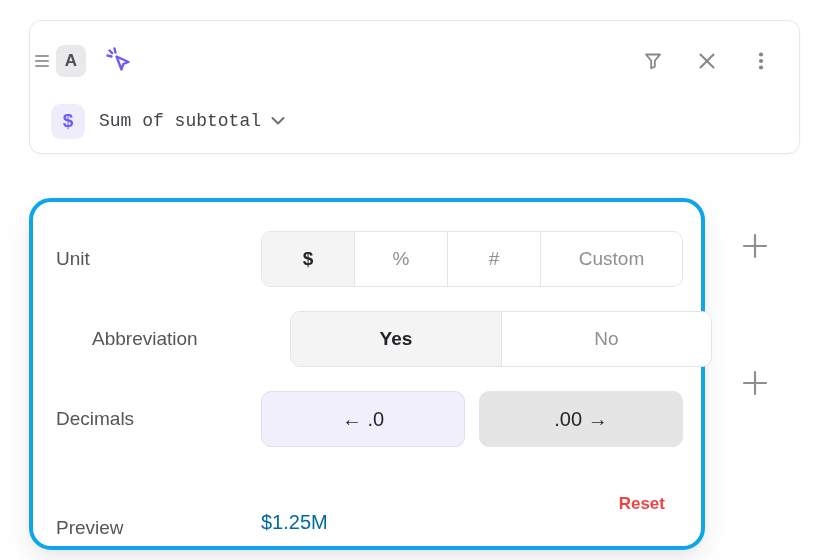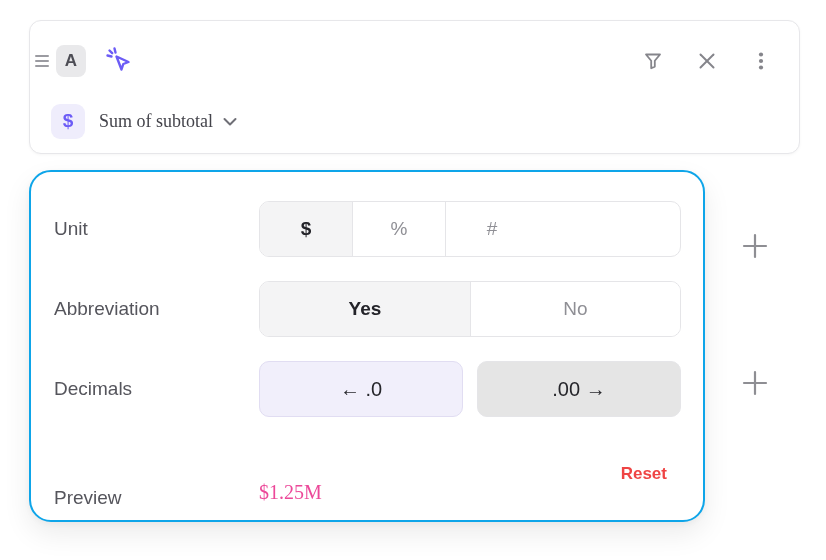--- a/index.html
+++ b/index.html
@@ -35,41 +35,41 @@
   }
   .card-row2 {
     position:absolute; left:0; top:80px; right:0; height:40px;
     display:flex; align-items:center; padding-left:21px;
   }
   .metric-badge {
     width:34px; height:35px; border-radius:9px; background:#efedfc;
     display:flex; align-items:center; justify-content:center;
     font-size:19px; font-weight:700; color:#6c5cf6; margin-right:14px;
   }
-  .metric-trigger { display:flex; align-items:center; gap:10px; cursor:pointer; background:none; border:none; font-family:Liberation Serif, serif; }
+  .metric-trigger { display:flex; align-items:center; gap:10px; cursor:pointer; background:none; border:none; font-family:Liberation Mono, monospace; }
   .metric-label { font-size:18px; color:#44444b; }
   .chevron { color:#6f6f76; margin-top:3px; }
 
   
   .format-panel {
-    position:absolute; left:29px; top:170px; width:676px; height:352px;
-    background:#fff; border:2px solid #0ea5e9; border-radius:22px;
+    position:absolute; left:29px; top:198px; width:676px; height:352px;
+    background:#fff; border:4px solid #0ea5e9; border-radius:22px;
     box-shadow:0 12px 28px rgba(0,0,0,.08), 0 2px 6px rgba(0,0,0,.04);
   }
   .f-label {
     position:absolute; left:23px; font-size:19px; color:#55555c; transform:translateY(-50%);
   }
   .control { position:absolute; left:228px; width:422px; height:56px; }
 
   .seg-group {
     display:grid; width:100%; height:100%;
     border:1px solid #e5e5e8; border-radius:10px; overflow:hidden; background:#fff;
   }
   .seg-unit  { grid-template-columns:92px 93px 93px 1fr; }
-  .seg-2     { grid-template-columns:1fr 1fr; }
+  .seg-2     { grid-template-columns:1fr 1fr;margin-left:29px; }
   .seg {
     display:flex; align-items:center; justify-content:center;
     font-size:19px; color:#8f8f95; background:#fff; border:none; border-left:1px solid #e5e5e8;
     font-family:inherit; cursor:pointer;
   }
   .seg:first-child { border-left:none; }
   .seg.selected { background:#f4f4f5; color:#232329; font-weight:700; }
   .seg-2 .seg.selected { font-weight:700; }
 
   .dec-row { display:flex; gap:14px; width:100%; height:100%; }
@@ -80,21 +80,21 @@
   }
   .dec-btn.selected { background:#f1effb; border-color:#e1ddf2; }
 
   .preview-row {
     position:absolute; left:23px; right:26px; top:282px; height:40px;
     display:flex; align-items:center;
   }
   .preview-label { font-size:19px; color:#55555c;margin-top:48px; }
   .preview-value {
     position:absolute; left:205px;
-    font-family:Liberation Serif, serif; font-size:20px; color:#ec4899;margin-top:36px;
+    font-family:Liberation Sans, sans-serif; font-size:20px; color:#0369a1;margin-top:36px;
   }
   .reset-btn {
     margin-left:auto; background:none; border:none; cursor:pointer;
     font-family:inherit; font-size:17px; font-weight:700; color:#ef4444; padding-right:10px;
   }
 
   .add-btn {
     position:absolute; width:28px; height:28px; display:flex; align-items:center; justify-content:center;
     color:#8e8e93; background:none; border:none; cursor:pointer;
   }
@@ -157,24 +157,25 @@
   </div>
 
   <div class="format-panel">
 
     <div class="f-label" style="top:57px;">Unit</div>
     <div class="control" style="top:29px;">
       <div class="seg-group seg-unit">
         <button class="seg selected">$</button>
         <button class="seg">%</button>
         <button class="seg">#</button>
-      </div>
-    </div>
-
-    <div class="f-label" style="top:137px;">Abbreviation</div>
+        <button class="seg">Custom</button>
+      </div>
+    </div>
+
+    <div class="f-label" style="top:137px;margin-left:36px;">Abbreviation</div>
     <div class="control" style="top:109px;">
       <div class="seg-group seg-2">
         <button class="seg selected">Yes</button>
         <button class="seg">No</button>
       </div>
     </div>
 
     <div class="f-label" style="top:217px;">Decimals</div>
     <div class="control" style="top:189px;">
       <div class="dec-row">

